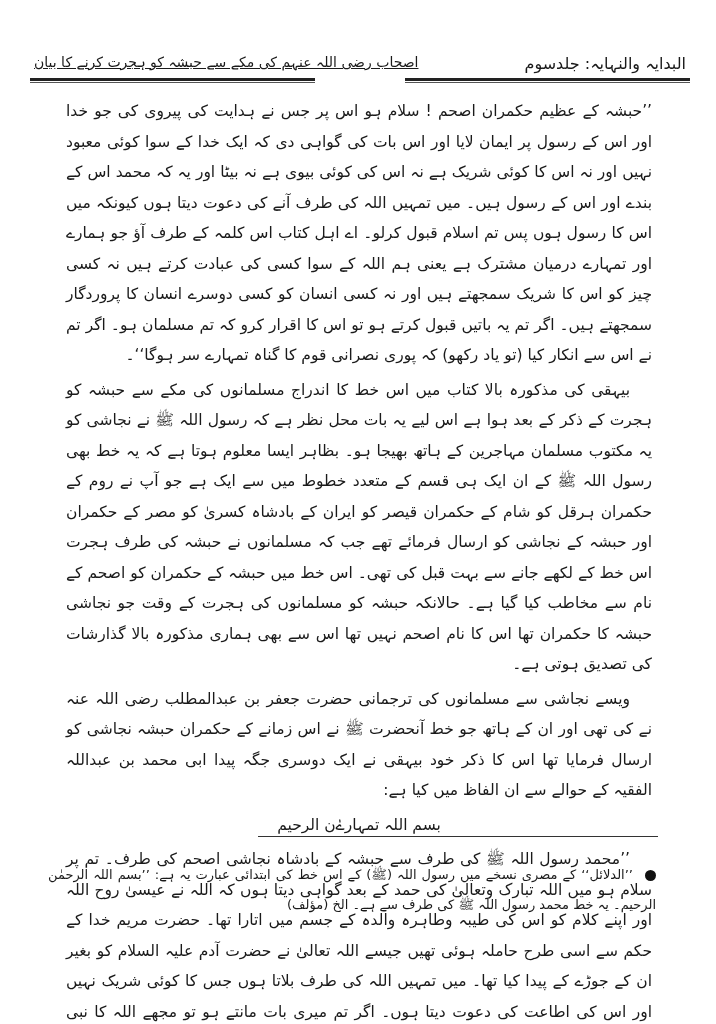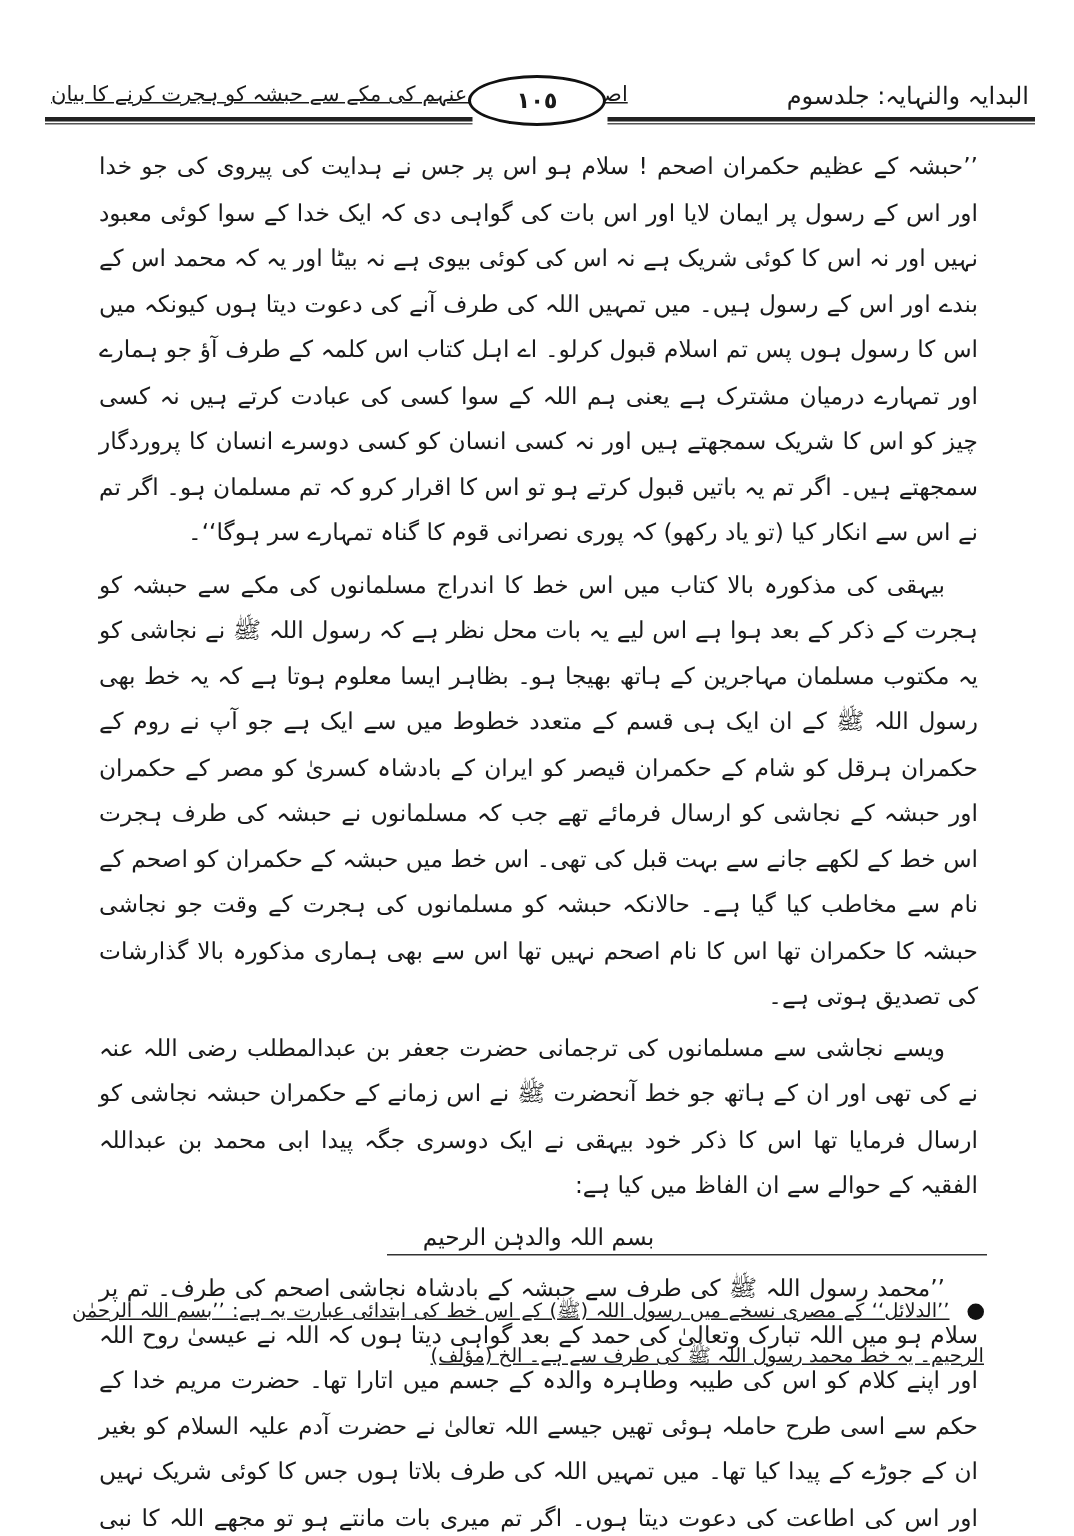--- a/index.html
+++ b/index.html
@@ -42,44 +42,43 @@
   .indent { text-indent:22px; }
   .center-line { text-align:center !important; text-align-last:center !important; }
 
   
   .fn-rule { position:absolute; left:258px; top:836px; width:400px; height:1px; background:#333; }
   .footnote {
     position:absolute; left:48px; right:60px; top:860px;
     direction:rtl; text-align:justify; text-align-last:right;
     font-size:13px; line-height:30px;
   }
-  .footnote p { margin:0;text-decoration:underline; }
+  .footnote p { margin:0; }
   .fn-bullet {
     display:inline-block; width:11px; height:11px; border-radius:50%;
     background:#111; margin-left:12px; vertical-align:middle;
   }
 </style>
 </head>
 <body>
 
 <div class="page">
 
   <div class="header">
     <div class="hdr-rule left"></div>
     <div class="hdr-rule right"></div>
     <div class="hdr-left-title">اصحاب رضی اللہ عنہم کی مکے سے حبشہ کو ہجرت کرنے کا بیان</div>
     <div class="hdr-right-title">البدایہ والنہایہ: جلدسوم</div>
-    <div class="page-oval">١٠٥</div>
   </div>
 
   <div class="body-text">
     <p class="quote-block">’’حبشہ کے عظیم حکمران اصحم ! سلام ہو اس پر جس نے ہدایت کی پیروی کی جو خدا اور اس کے رسول پر ایمان لایا اور اس بات کی گواہی دی کہ ایک خدا کے سوا کوئی معبود نہیں اور نہ اس کا کوئی شریک ہے نہ اس کی کوئی بیوی ہے نہ بیٹا اور یہ کہ محمد اس کے بندے اور اس کے رسول ہیں۔ میں تمہیں اللہ کی طرف آنے کی دعوت دیتا ہوں کیونکہ میں اس کا رسول ہوں پس تم اسلام قبول کرلو۔ اے اہل کتاب اس کلمہ کے طرف آؤ جو ہمارے اور تمہارے درمیان مشترک ہے یعنی ہم اللہ کے سوا کسی کی عبادت کرتے ہیں نہ کسی چیز کو اس کا شریک سمجھتے ہیں اور نہ کسی انسان کو کسی دوسرے انسان کا پروردگار سمجھتے ہیں۔ اگر تم یہ باتیں قبول کرتے ہو تو اس کا اقرار کرو کہ تم مسلمان ہو۔ اگر تم نے اس سے انکار کیا (تو یاد رکھو) کہ پوری نصرانی قوم کا گناہ تمہارے سر ہوگا‘‘۔</p>
     <p class="indent">بیہقی کی مذکورہ بالا کتاب میں اس خط کا اندراج مسلمانوں کی مکے سے حبشہ کو ہجرت کے ذکر کے بعد ہوا ہے اس لیے یہ بات محل نظر ہے کہ رسول اللہ ﷺ نے نجاشی کو یہ مکتوب مسلمان مہاجرین کے ہاتھ بھیجا ہو۔ بظاہر ایسا معلوم ہوتا ہے کہ یہ خط بھی رسول اللہ ﷺ کے ان ایک ہی قسم کے متعدد خطوط میں سے ایک ہے جو آپ نے روم کے حکمران ہرقل کو شام کے حکمران قیصر کو ایران کے بادشاہ کسریٰ کو مصر کے حکمران اور حبشہ کے نجاشی کو ارسال فرمائے تھے جب کہ مسلمانوں نے حبشہ کی طرف ہجرت اس خط کے لکھے جانے سے بہت قبل کی تھی۔ اس خط میں حبشہ کے حکمران کو اصحم کے نام سے مخاطب کیا گیا ہے۔ حالانکہ حبشہ کو مسلمانوں کی ہجرت کے وقت جو نجاشی حبشہ کا حکمران تھا اس کا نام اصحم نہیں تھا اس سے بھی ہماری مذکورہ بالا گذارشات کی تصدیق ہوتی ہے۔</p>
     <p class="indent">ویسے نجاشی سے مسلمانوں کی ترجمانی حضرت جعفر بن عبدالمطلب رضی اللہ عنہ نے کی تھی اور ان کے ہاتھ جو خط آنحضرت ﷺ نے اس زمانے کے حکمران حبشہ نجاشی کو ارسال فرمایا تھا اس کا ذکر خود بیہقی نے ایک دوسری جگہ پیدا ابی محمد بن عبداللہ الفقیہ کے حوالے سے ان الفاظ میں کیا ہے:</p>
-    <p class="center-line">بسم اللہ والدہٰن الرحیم</p>
+    <p class="center-line">بسم اللہ تمہارےٰن الرحیم</p>
     <p class="indent">’’محمد رسول اللہ ﷺ کی طرف سے حبشہ کے بادشاہ نجاشی اصحم کی طرف۔ تم پر سلام ہو میں اللہ تبارک وتعالیٰ کی حمد کے بعد گواہی دیتا ہوں کہ اللہ نے عیسیٰ روح اللہ اور اپنے کلام کو اس کی طیبہ وطاہرہ والدہ کے جسم میں اتارا تھا۔ حضرت مریم خدا کے حکم سے اسی طرح حاملہ ہوئی تھیں جیسے اللہ تعالیٰ نے حضرت آدم علیہ السلام کو بغیر ان کے جوڑے کے پیدا کیا تھا۔ میں تمہیں اللہ کی طرف بلاتا ہوں جس کا کوئی شریک نہیں اور اس کی اطاعت کی دعوت دیتا ہوں۔ اگر تم میری بات مانتے ہو تو مجھے اللہ کا نبی بھی مانو اور خدا کے اتباع پر آمادہ ہو جاؤ۔ میں اللہ کا رسول ہوں اور اس خط کے لانے والے جعفر ہیں۔ امید ہے تم ان کی اور ان کے ہمراہیوں کی پذیرائی حسب دل خواہ کرو گے اور اپنی قوم کو خدا کی پیروی کا حکم دو گے۔ جب</p>
   </div>
 
   <div class="fn-rule"></div>
 
   <div class="footnote">
     <p><span class="fn-bullet"></span><span>’’الدلائل‘‘ کے مصری نسخے میں رسول اللہ (ﷺ) کے اس خط کی ابتدائی عبارت یہ ہے: ’’بسم اللہ الرحمٰن الرحیم۔ یہ خط محمد رسول اللہ ﷺ کی طرف سے ہے۔ الخ (مؤلف)</span></p>
   </div>
 
 </div>

